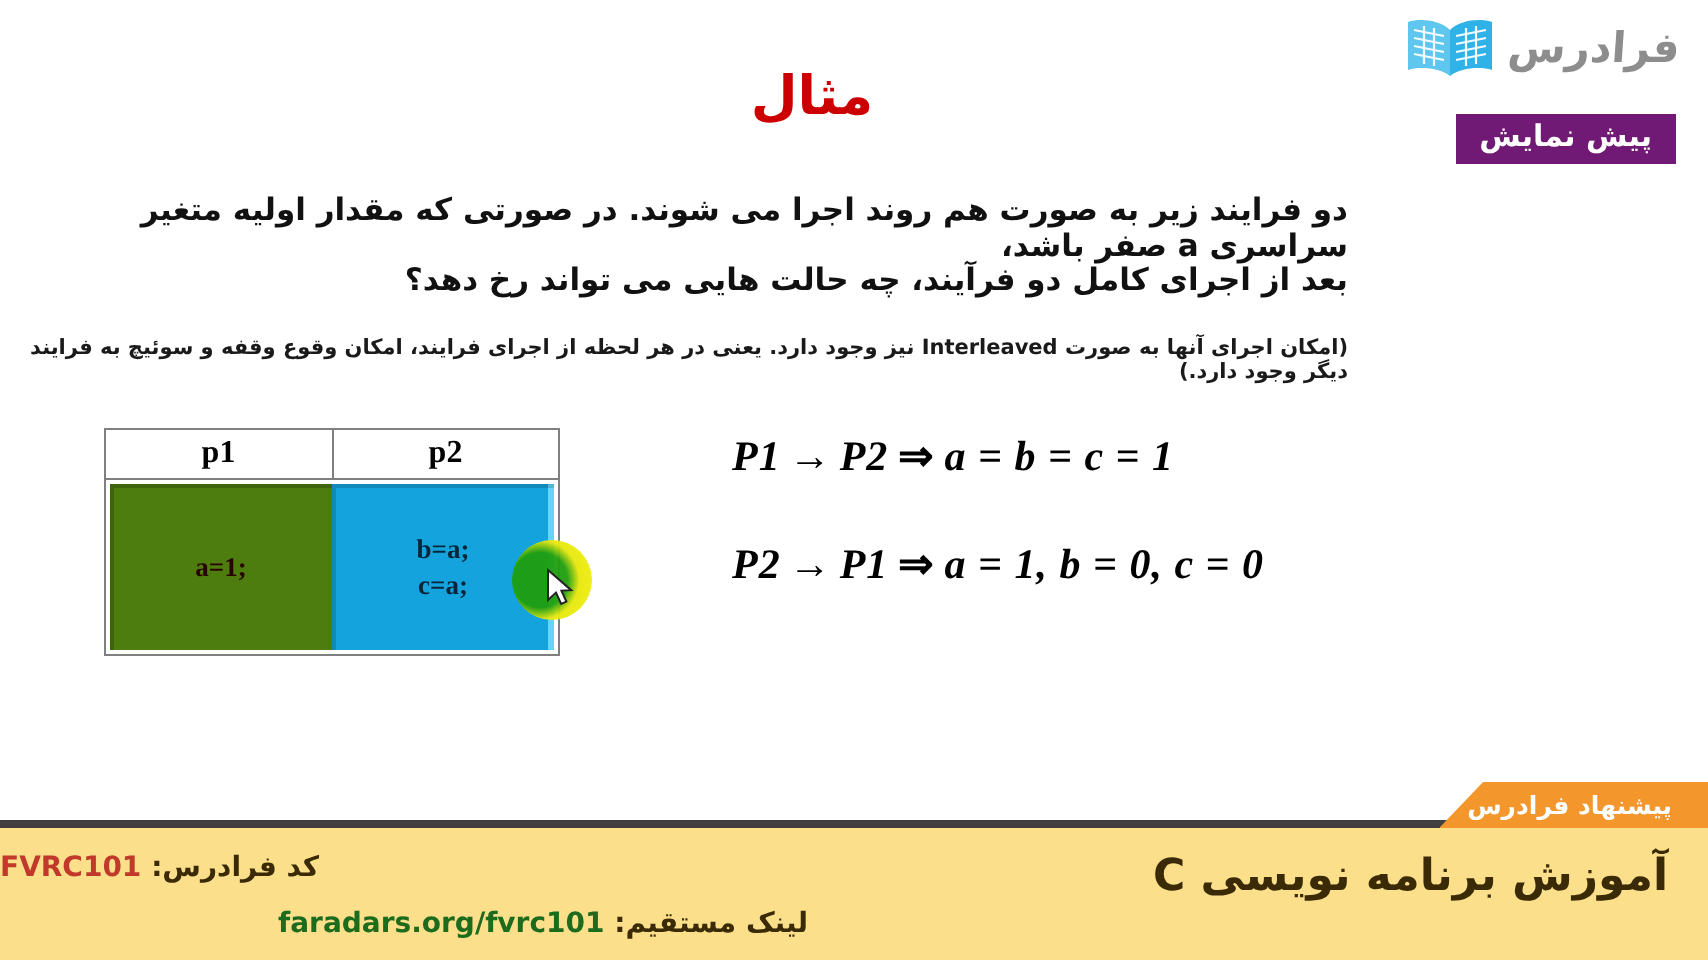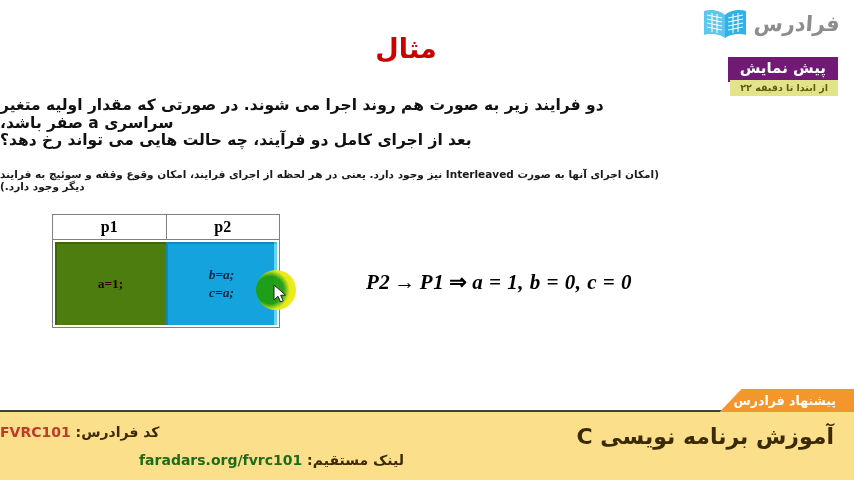--- a/index.html
+++ b/index.html
@@ -79,21 +79,21 @@
     font-weight: bold;
     direction: rtl;
   }
 
   
   .body-line {
     position: absolute;
     direction: rtl;
     color: #111111;
     font-weight: bold;
-    text-align: left;
+    text-align: right;
     width: 674px;
     left: 0;
   }
   .line1 { top: 96px; font-size: 15.5px; }
   .line2 { top: 131px; font-size: 15.5px; }
   .line3 {
     top: 168px;
     font-size: 10.5px;
     font-weight: bold;
     color: #1a1a1a;
@@ -147,21 +147,20 @@
     color: #2a0000;
     margin: 2px 0 2px 2px;
     box-shadow: inset 2px 2px 0 rgba(0,0,0,0.18);
   }
   .cell-blue {
     background: #14a3dc;
     color: #07263a;
     margin: 2px 2px 2px 0;
     box-shadow: inset 2px 2px 0 rgba(0,0,0,0.15),
                 inset -3px 0 0 rgba(120,225,255,0.8);
-    font-style: italic;
   }
 
   
   .cursor-halo {
     position: absolute;
     left: 256px;
     top: 270px;
     width: 40px;
     height: 40px;
     border-radius: 50%;
@@ -192,21 +191,21 @@
   .eq .arrow { margin: 0 4px; font-weight: normal; }
 
   
   .promo {
     position: absolute;
     left: 0;
     bottom: 0;
     width: 854px;
     height: 70px;
     background: #fbdf8a;
-    border-top: 2px solid #404040;
+    border-top: 4px solid #404040;
   }
   .ribbon {
     position: absolute;
     right: 0;
     top: -23px;
     height: 23px;
     background: #f3962c;
     color: #ffffff;
     font-size: 12.5px;
     font-weight: bold;
@@ -273,21 +272,20 @@
         <line x1="26" y1="22" x2="41" y2="19"></line>
         <line x1="10" y1="5" x2="10" y2="24"></line>
         <line x1="15" y1="6" x2="15" y2="25"></line>
         <line x1="31" y1="6" x2="31" y2="25"></line>
         <line x1="36" y1="5" x2="36" y2="24"></line>
       </g>
     </svg>
   </div>
 
   <div class="badge-main">پیش نمایش</div>
-  <div class="badge-sub">از ابتدا تا دقیقه ۲۲</div>
 
   <div class="title">مثال</div>
 
   <div class="body-line line1">دو فرایند زیر به صورت هم روند اجرا می شوند. در صورتی که مقدار اولیه متغیر سراسری  a صفر باشد،</div>
   <div class="body-line line3">(امکان اجرای آنها به صورت  Interleaved نیز وجود دارد. یعنی در هر لحظه از اجرای فرایند، امکان وقوع وقفه و سوئیچ به فرایند دیگر وجود دارد.)</div>
   <div class="body-line line2">بعد از اجرای کامل دو فرآیند، چه حالت هایی می تواند رخ دهد؟</div>
 
   <div class="proc-table">
     <div class="proc-head">
       <div class="proc-head-cell sep">p1</div>
@@ -302,20 +300,23 @@
         <span>c=a;</span>
       </div>
     </div>
   </div>
 
   <div class="cursor-halo"></div>
   <svg class="cursor-arrow" viewBox="0 0 14 20">
     <path d="M1 1 L1 16 L5 12.3 L7.6 18 L10.2 16.8 L7.7 11.3 L12.6 11.1 Z" fill="#ffffff" stroke="#222222" stroke-width="1"></path>
   </svg>
 
+  <div class="eq eq1">
+    <span class="ital">P1</span><span class="arrow">→</span><span class="ital">P2</span><span class="op">⇒</span><span class="ital">a = b = c = 1</span>
+  </div>
 
   <div class="eq eq2">
     <span class="ital">P2</span><span class="arrow">→</span><span class="ital">P1</span><span class="op">⇒</span><span class="ital">a = 1, b = 0, c = 0</span>
   </div>
 
   <div class="promo">
     <div class="ribbon">پیشنهاد فرادرس</div>
     <div class="promo-title">آموزش برنامه نویسی C</div>
     <div class="promo-code">
       <span>کد فرادرس:</span>

